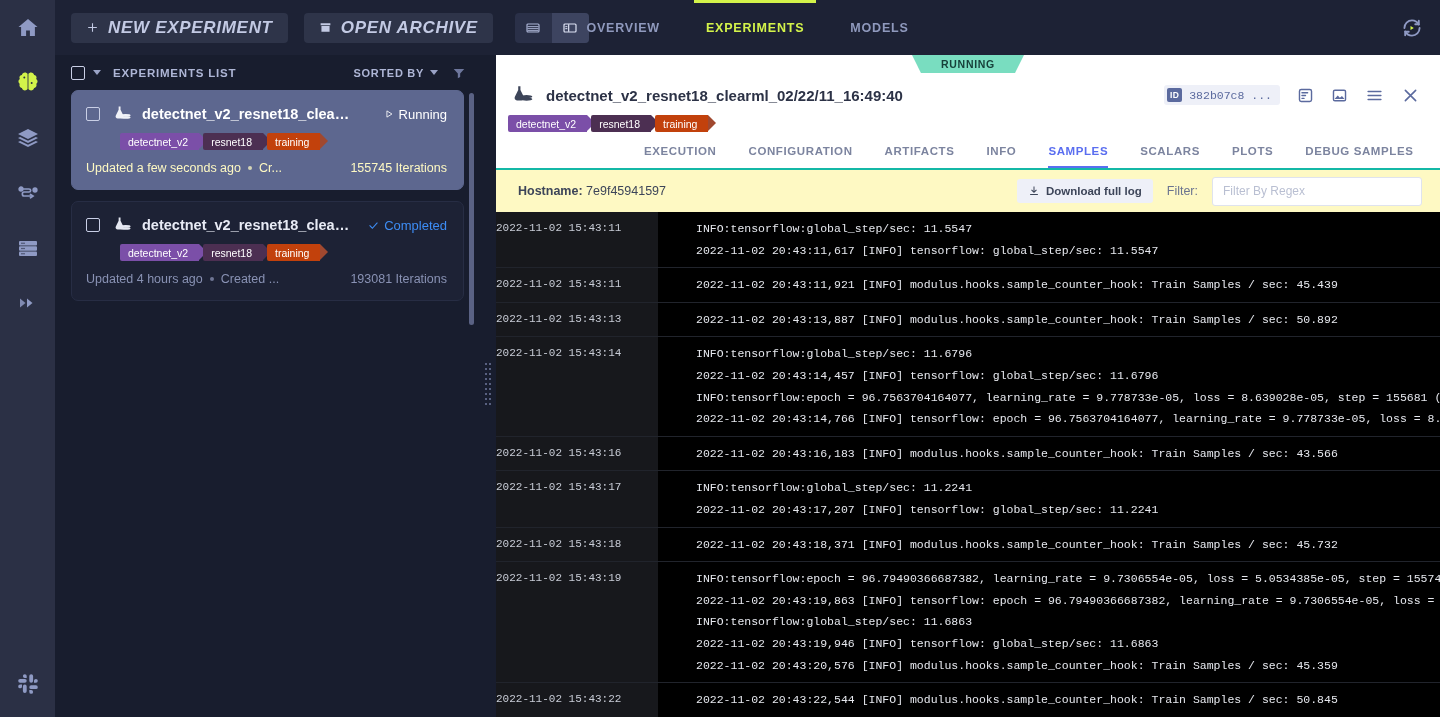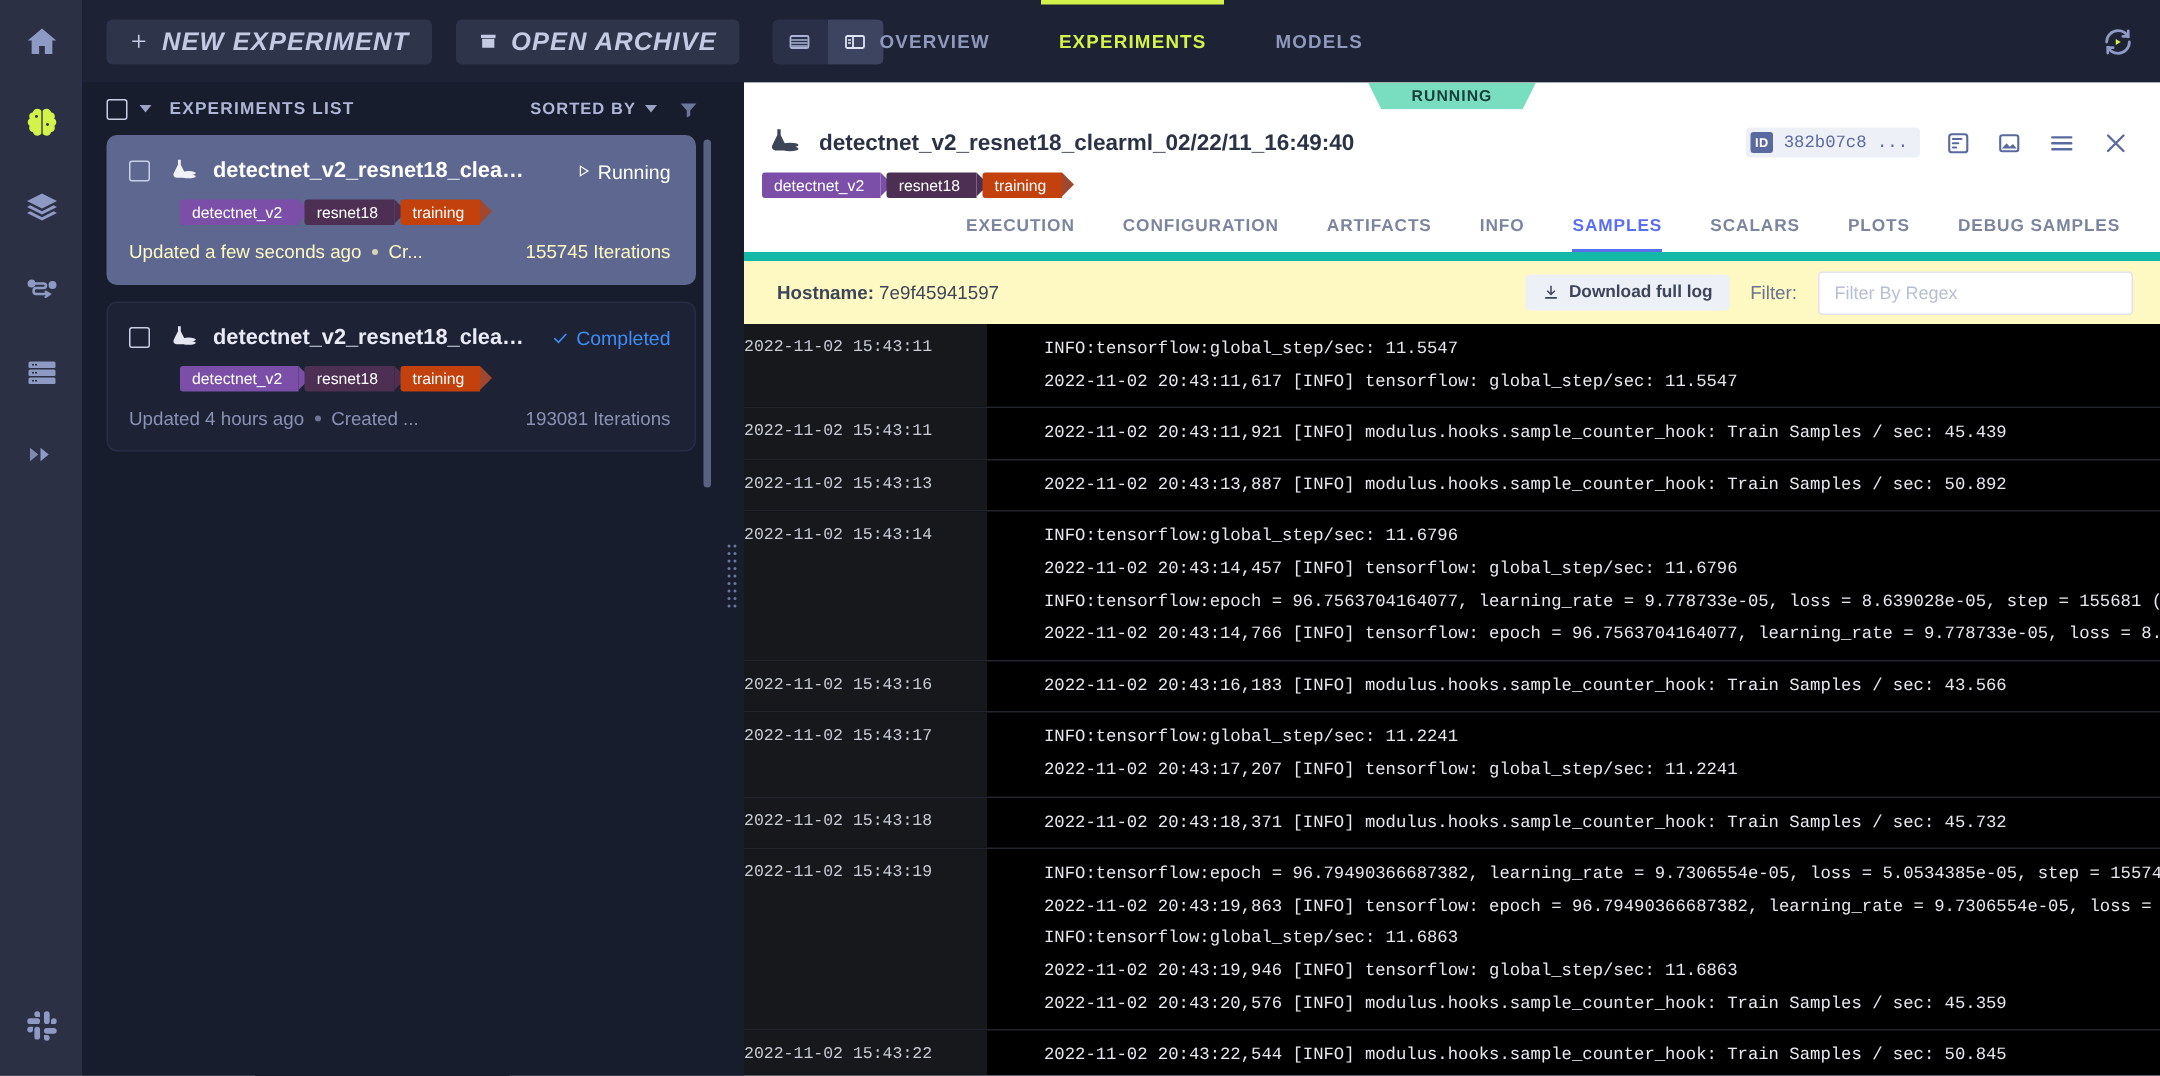--- a/index.html
+++ b/index.html
@@ -202,21 +202,21 @@
   #id-chip {
     background: #5b6a9e; color: #fff; font-size: 8.5px; font-weight: bold;
     border-radius: 2px; padding: 2px 3px; letter-spacing: .3px;
   }
   #id-text { font-size: 11.5px; color: #5b6a9e; font-family: "Liberation Mono", monospace; }
   .dh-icon { color: #5b6a9e; cursor: pointer; display: flex; }
   #dh-tags { display: flex; gap: 4px; margin-top: 9px; }
 
   #detail-tabs {
     display: flex; gap: 32px; padding: 13px 0 0 148px;
-    border-bottom: 6px solid #14b8a6;
+    border-bottom: 2px solid #14b8a6;
   }
   .dtab {
     font-size: 11.5px; font-weight: bold; letter-spacing: .6px;
     color: #7c849f; padding-bottom: 9px; cursor: pointer;
     border-bottom: 2.5px solid transparent; white-space: nowrap;
   }
   .dtab.active { color: #5a6ef0; border-bottom-color: #5a6ef0; }
 
   #console-bar {
     height: 42px; flex: 0 0 42px; display: flex; align-items: center;

